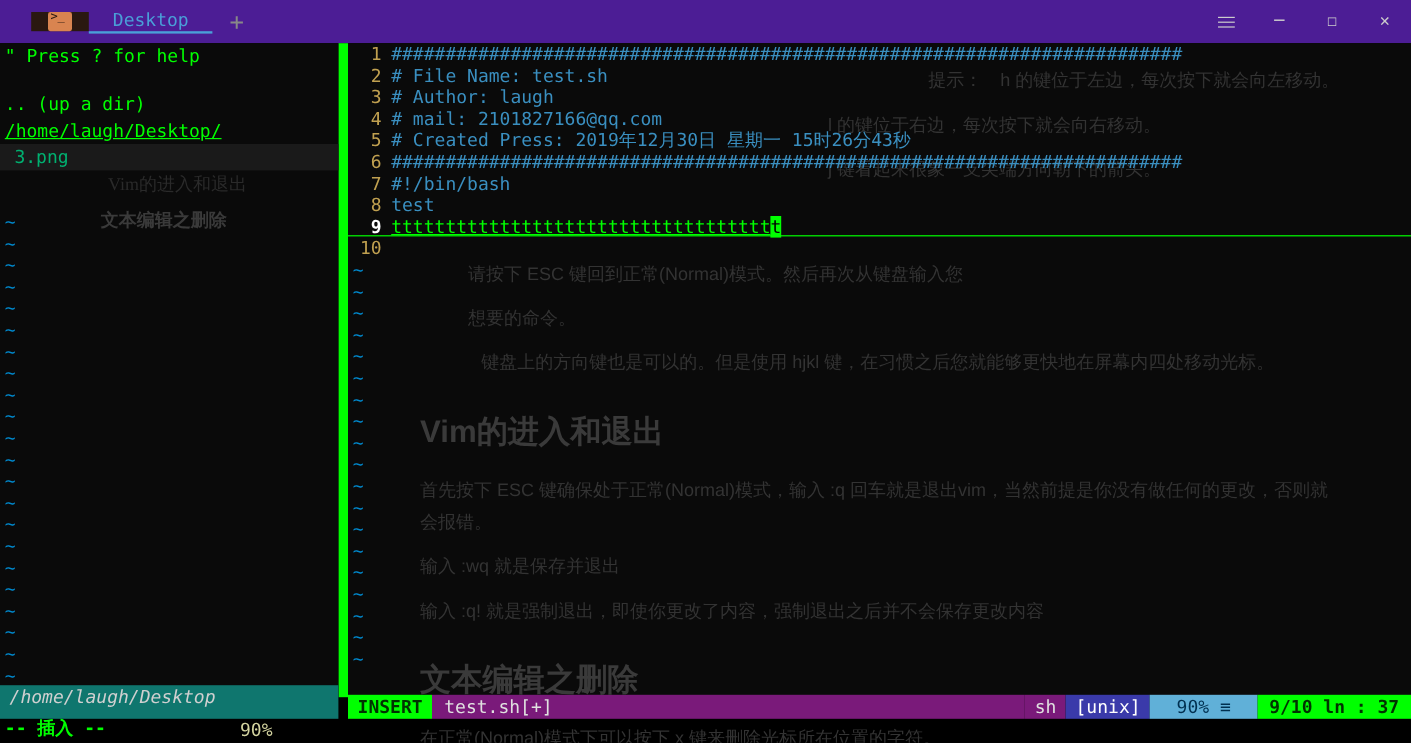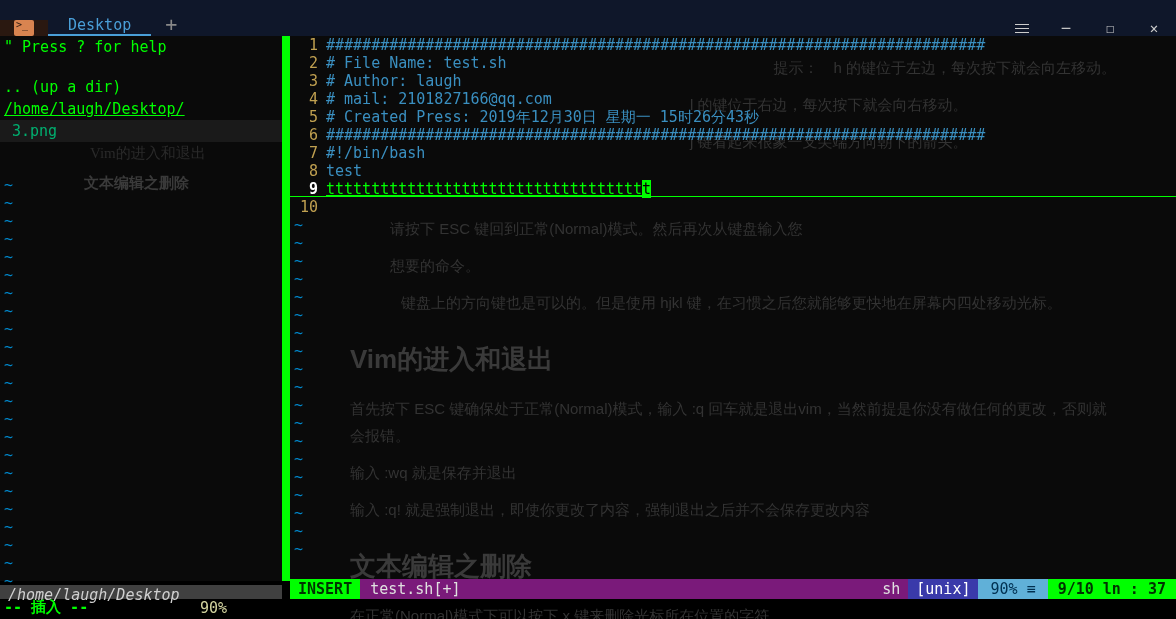--- a/index.html
+++ b/index.html
@@ -7,23 +7,24 @@
       width: 1176px;
       height: 619px;
       background: #000;
       font-family: 'Consolas', 'Monaco', monospace;
       font-size: 15px;
       overflow: hidden;
       position: relative;
     }
     .titlebar {
       height: 36px;
-      background: #0f172a;
-      display: flex;
-      align-items: flex-end;
+      background: #4c1d95;
+      display: flex;
+      align-items: center;
+      padding-left: 26px;
     }
     .tab-icon {
       width: 48px;
       display: flex;
       align-items: center;
       justify-content: center;
       background: #2a1810;
     }
     .terminal-icon {
       width: 20px;
@@ -181,24 +182,24 @@
     .rtilde {
       color: #0088cc;
       padding-left: 4px;
       line-height: 18px;
     }
     .statusbar-left {
       position: absolute;
       bottom: 20px;
       left: 0;
       width: 282px;
-      background: #404040;
+      background: #0f766e;
       color: #d0d0d0;
       padding: 1px 8px;
-      height: 14px;
+      height: 28px;
       font-style: italic;
     }
     .statusbar-right {
       position: absolute;
       bottom: 20px;
       left: 290px;
       right: 0;
       height: 20px;
       display: flex;
       font-family: 'Consolas', monospace;
@@ -221,21 +222,21 @@
       padding: 1px 8px;
     }
     .sb-unix {
       background: #3a3aaa;
       color: #ffffff;
       padding: 1px 8px;
     }
     .sb-pct {
       background: #60b0d8;
       color: #003050;
-      padding: 1px 12px;
+      padding: 1px 22px;
     }
     .sb-pos {
       background: #00ff00;
       color: #003300;
       padding: 1px 10px;
       font-weight: bold;
     }
     .bottom-msg {
       position: absolute;
       bottom: 2px;

